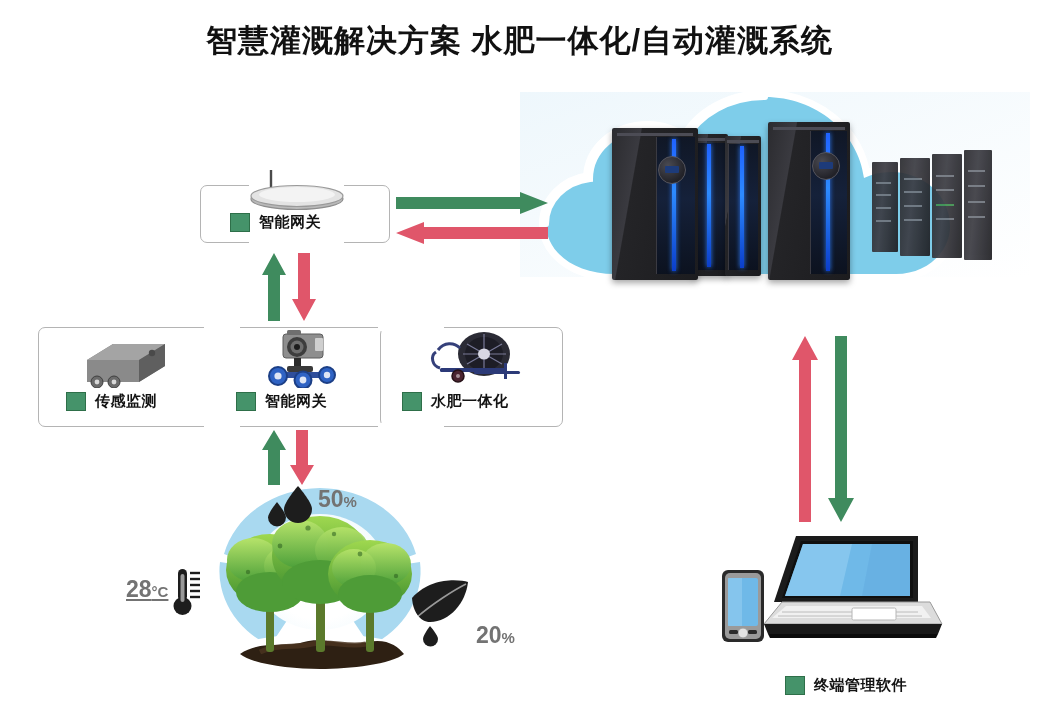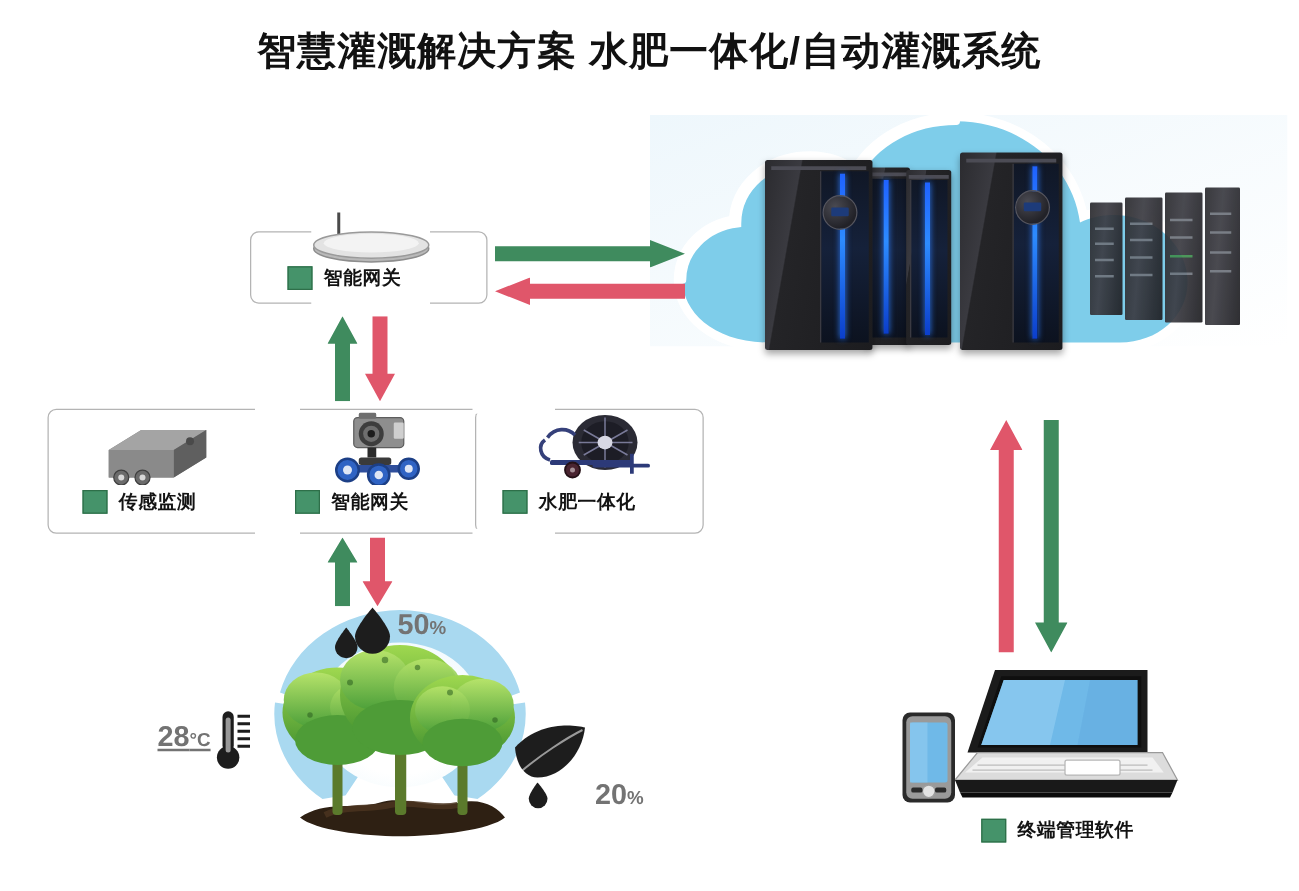--- a/index.html
+++ b/index.html
@@ -470,21 +470,21 @@
 
     <rect x="10" y="42" width="42" height="72" rx="6" fill="#2a2a2a"></rect>
     <rect x="13" y="45" width="36" height="66" rx="5" fill="#9a9a9a"></rect>
     <rect x="16" y="50" width="30" height="48" rx="2" fill="#6fb9e8"></rect>
     <rect x="16" y="50" width="14" height="48" fill="#8ecbf0" opacity=".7"></rect>
     <circle cx="31" cy="105" r="5" fill="#e3e3e3" stroke="#9d9d9d" stroke-width="1"></circle>
     <rect x="17" y="102" width="9" height="4" rx="1.5" fill="#2b2b2b"></rect>
     <rect x="36" y="102" width="9" height="4" rx="1.5" fill="#2b2b2b"></rect>
   </svg>
 </div>
-<div class="label-row" style="left:785px; top:655px;">
+<div class="label-row" style="left:785px; top:676px;">
   <span class="sq"></span>
   <span class="label-text">终端管理软件</span>
 </div>
 
 <div class="arrow" style="left:396px; top:192px;">
   <svg width="152" height="22" viewBox="0 0 152 22">
     <path d="M0,5 L124,5 L124,0 L152,11 L124,22 L124,17 L0,17 Z" fill="#3f8b5e"></path>
   </svg>
 </div>
 

